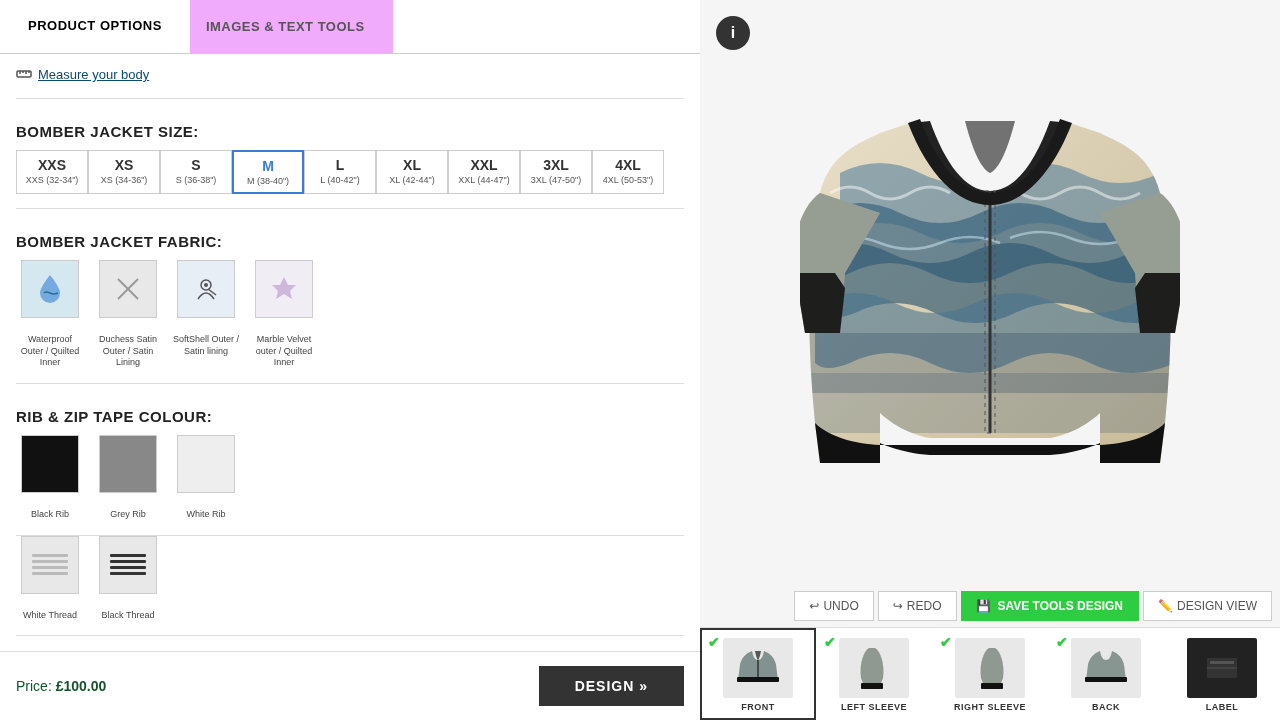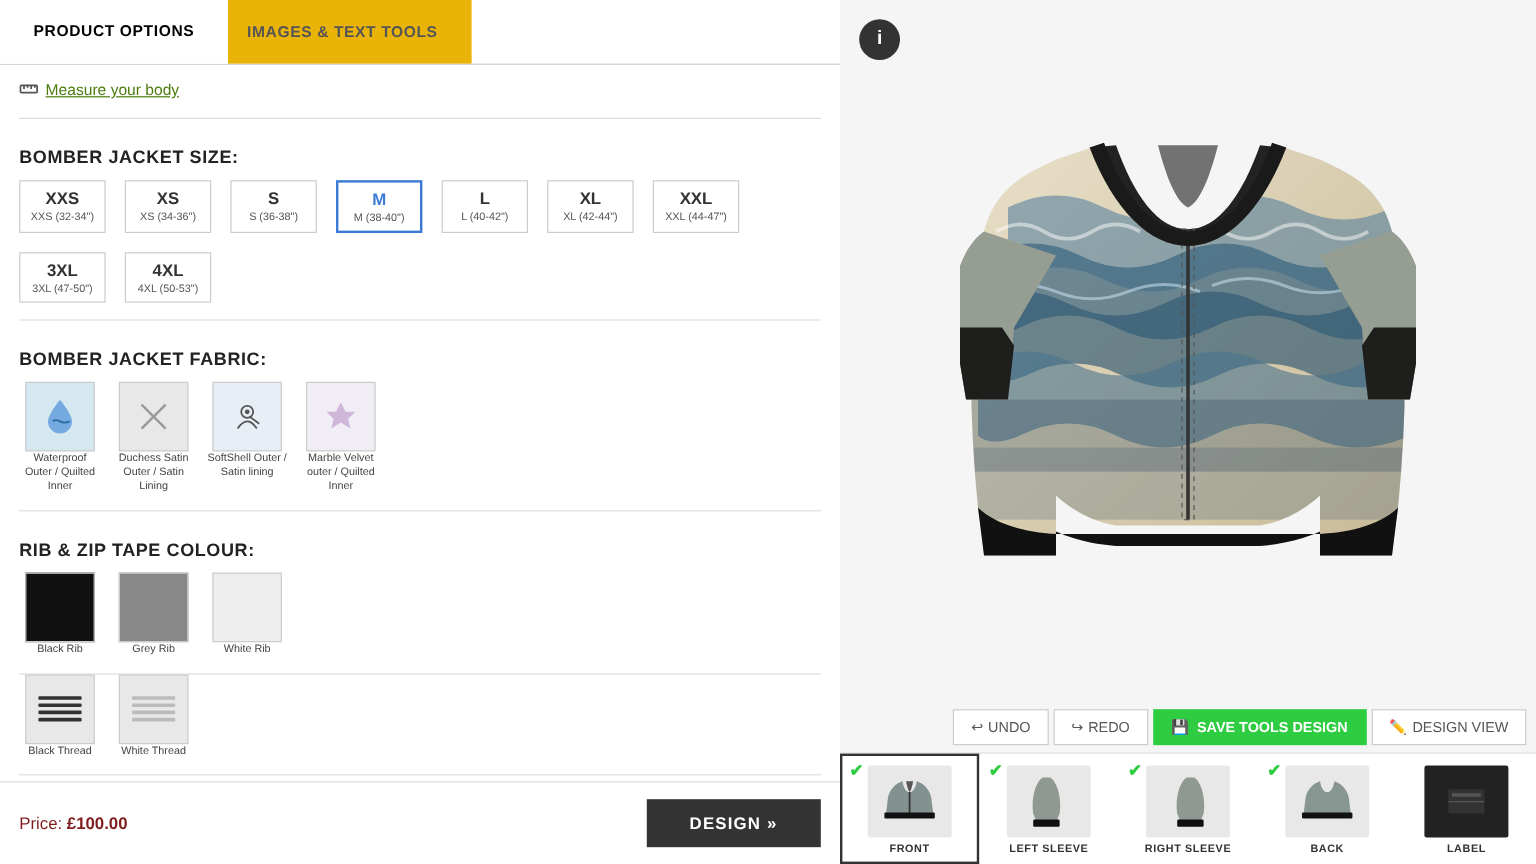--- a/index.html
+++ b/index.html
@@ -29,59 +29,59 @@
       border: none;
       background: none;
       color: #333;
     }
     .tab.active {
       background: #fff;
       border-bottom: 2px solid #fff;
       color: #000;
     }
     .tab.inactive {
-      background: #eab308;
+      background: #f0abfc;
       color: #555;
       padding-left: 16px;
     }
 
     
     .panel-content {
       flex: 1;
       overflow-y: auto;
       padding: 0 16px 16px 16px;
     }
 
     
     .measure-link {
       display: flex;
       align-items: flex-end;
       gap: 6px;
-      color: #4d7c0f;
+      color: #0c4a6e;
       font-size: 13px;
       text-decoration: underline;
       cursor: pointer;
       margin: 12px 0 16px 0;
     }
     .measure-link svg { width: 16px; height: 16px; }
 
     
     .section-label {
       font-size: 15px;
       font-weight: bold;
       letter-spacing: 0.5px;
       color: #222;
       margin-bottom: 10px;
       margin-top: 24px;
     }
 
     
     .size-grid {
       display: flex;
-      gap: 16px;
+      gap: 0;
       flex-wrap: wrap;
     }
     .size-btn {
       display: flex;
       flex-direction: column;
       align-items: center;
       border: 1px solid #ccc;
       background: #fff;
       cursor: pointer;
       padding: 6px 8px;
@@ -126,42 +126,42 @@
       background: #f5f5f5;
       font-size: 20px;
     }
     .swatch-box.dark { background: #111; }
     .swatch-box.grey { background: #888; }
     .swatch-box.white-rib { background: #eee; }
     .swatch-label {
       font-size: 9px;
       color: #444;
       text-align: center;
-      margin-top: 0;
+      margin-top: 16px;
       line-height: 1.3;
     }
 
     
     .section-divider {
       border: none;
       border-top: 1px solid #ddd;
       margin: 14px 0 0 0;
     }
 
     
     .bottom-bar {
       display: flex;
       align-items: center;
       justify-content: space-between;
       padding: 14px 16px;
       border-top: 1px solid #ddd;
     }
     .price-label {
       font-size: 14px;
-      color: #7f1d1d;
+      color: #14532d;
     }
     .price-label strong { font-weight: bold; }
     .design-btn {
       background: #333;
       color: #fff;
       font-size: 14px;
       font-weight: bold;
       padding: 12px 36px;
       border: none;
       cursor: pointer;
@@ -430,38 +430,38 @@
         <div class="swatch-box white-rib"></div>
         <span class="swatch-label">White Rib</span>
       </div>
     </div>
 
     <hr class="section-divider">
     <div class="swatch-grid">
       <div class="swatch-item">
         <div class="swatch-box" style="background:#e8e8e8; padding: 8px;">
           <div class="thread-lines">
+            <div class="thread-line"></div>
+            <div class="thread-line"></div>
+            <div class="thread-line"></div>
+            <div class="thread-line"></div>
+          </div>
+        </div>
+        <span class="swatch-label">White Thread</span>
+      </div>
+      <div class="swatch-item">
+        <div class="swatch-box" style="background:#e8e8e8; padding: 8px;">
+          <div class="thread-lines">
             <div class="thread-line dark"></div>
             <div class="thread-line dark"></div>
             <div class="thread-line dark"></div>
             <div class="thread-line dark"></div>
           </div>
         </div>
         <span class="swatch-label">Black Thread</span>
-      </div>
-      <div class="swatch-item">
-        <div class="swatch-box" style="background:#e8e8e8; padding: 8px;">
-          <div class="thread-lines">
-            <div class="thread-line"></div>
-            <div class="thread-line"></div>
-            <div class="thread-line"></div>
-            <div class="thread-line"></div>
-          </div>
-        </div>
-        <span class="swatch-label">White Thread</span>
       </div>
     </div>
 
     <hr class="section-divider">
 
   </div>
 
   <div class="bottom-bar">
     <span class="price-label">
       <span>Price:</span>&nbsp;<strong>£100.00</strong>

